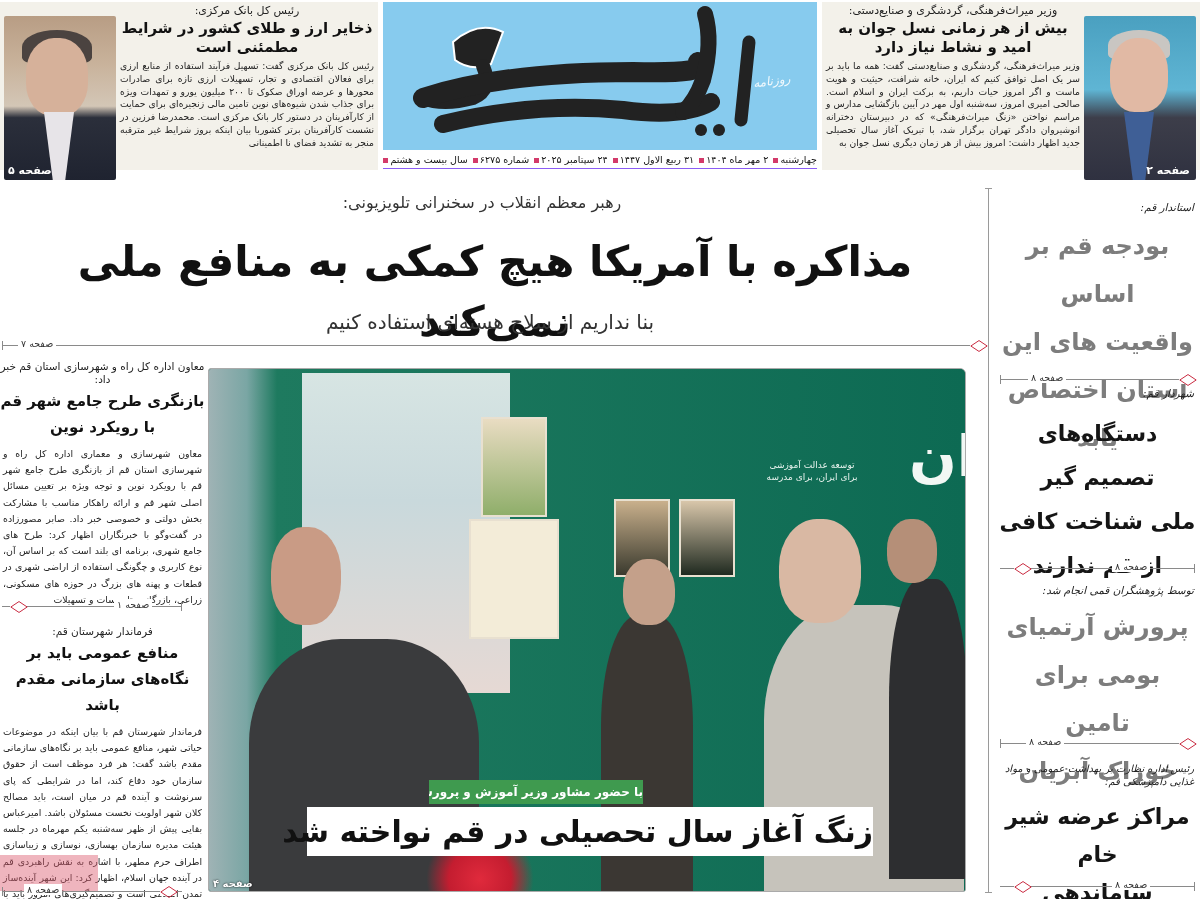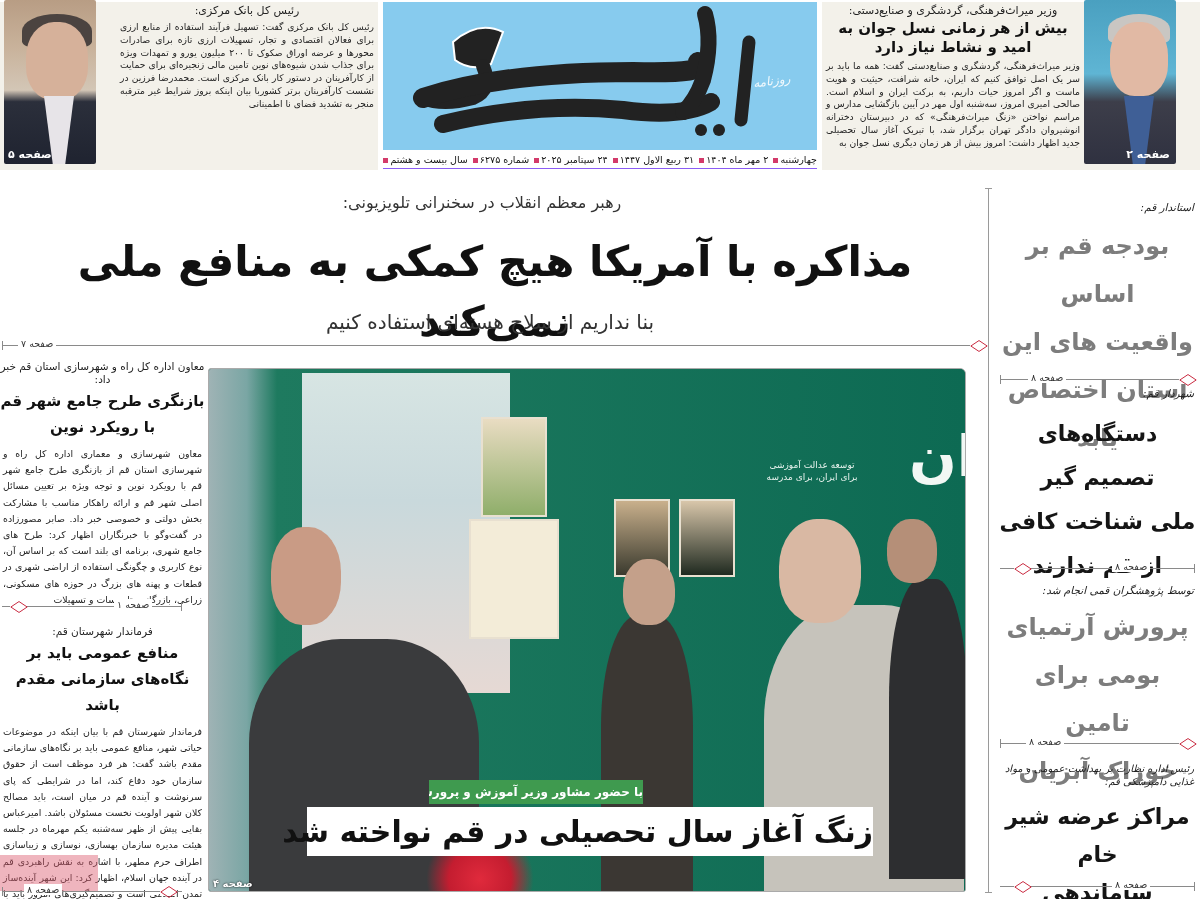--- a/index.html
+++ b/index.html
@@ -5,21 +5,21 @@
     * { box-sizing: border-box; margin: 0; padding: 0; }
     html, body { width: 1200px; height: 899px; overflow: hidden; background: #ffffff; }
     body { font-family: "DejaVu Sans", "Liberation Sans", sans-serif; color: #1a1a1a; position: relative; direction: rtl; }
 
     
     .top-band { position: absolute; left: 0; top: 0; width: 1200px; height: 175px; }
     .top-box { position: absolute; top: 2px; height: 168px; background: #f3f1ea; }
     .top-box.left { left: 0; width: 378px; }
     .top-box.right { left: 822px; width: 378px; }
 
-    .photo { position: absolute; top: 0; width: 92px; height: 164px; border-radius: 2px; overflow: hidden; }
+    .photo { position: absolute; top: 16px; width: 112px; height: 164px; border-radius: 2px; overflow: hidden; }
     .photo.left { left: 4px; background: linear-gradient(180deg,#b89d84 0%,#c9b39c 30%,#d3c6b6 55%,#2b2f3b 62%,#1f2330 100%); }
     .photo.right { left: 1084px; background: linear-gradient(180deg,#4aa0c0 0%,#5fb5d4 45%,#3d3e4a 62%,#2f3140 100%); }
     .photo .face { position: absolute; border-radius: 45% 45% 42% 42%; }
     .photo.left .face { left: 22px; top: 22px; width: 62px; height: 78px; background: #d6b19a; }
     .photo.left .hair { position: absolute; left: 18px; top: 14px; width: 70px; height: 34px; border-radius: 50% 50% 20% 20%; background: #4b4340; }
     .photo.right .face { left: 26px; top: 22px; width: 58px; height: 74px; background: #e1b9a4; }
     .photo.right .hair { position: absolute; left: 24px; top: 14px; width: 62px; height: 30px; border-radius: 50% 50% 20% 20%; background: #c9c6c2; }
     .photo .shirt { position: absolute; left: 40px; top: 96px; width: 30px; height: 70px; background: #e7e4e8; clip-path: polygon(0 0,100% 0,70% 100%,30% 100%); }
     .photo.right .shirt { background: #3f5f96; }
     .photo .page-ref { position: absolute; bottom: 3px; font-size: 11px; color: #fff; font-weight: bold; direction: rtl; }
@@ -91,20 +91,21 @@
 
   <div class="top-box left"></div>
   <div class="photo left">
     <div class="hair"></div>
     <div class="face"></div>
     <div class="shirt"></div>
     <span class="page-ref">صفحه ۵</span>
   </div>
   <div class="top-story left">
     <div class="kicker-sm">رئیس کل بانک مرکزی:</div>
+    <div class="top-headline">ذخایر ارز و طلای کشور در شرایط مطمئنی است</div>
     <div class="top-body">رئیس کل بانک مرکزی گفت: تسهیل فرآیند استفاده از منابع ارزی برای فعالان اقتصادی و تجار، تسهیلات ارزی تازه برای صادرات محورها و عرضه اوراق صکوک تا ۲۰۰ میلیون یورو و تمهدات ویژه برای جذاب شدن شیوه‌های نوین تامین مالی زنجیره‌ای برای حمایت از کارآفرینان در دستور کار بانک مرکزی است. محمدرضا فرزین در نشست کارآفرینان برتر کشوربا بیان اینکه بروز شرایط غیر مترقبه منجر به تشدید فضای نا اطمینانی</div>
   </div>
 
   <div class="masthead">
     <svg width="434" height="148" viewBox="0 0 434 148">
 
       <path d="M70 40 Q95 18 120 30 L108 62 Q88 70 72 58 Z" fill="#222" stroke="#fff" stroke-width="2"></path>
       <path d="M100 64 Q110 88 90 96 Q60 104 40 96" fill="none" stroke="#222" stroke-width="14" stroke-linecap="round"></path>
       <path d="M40 96 Q120 70 250 70 Q330 72 315 60" fill="none" stroke="#222" stroke-width="20" stroke-linecap="round"></path>
       <path d="M60 122 Q150 100 240 108 Q300 116 328 100" fill="none" stroke="#222" stroke-width="18" stroke-linecap="round"></path>

